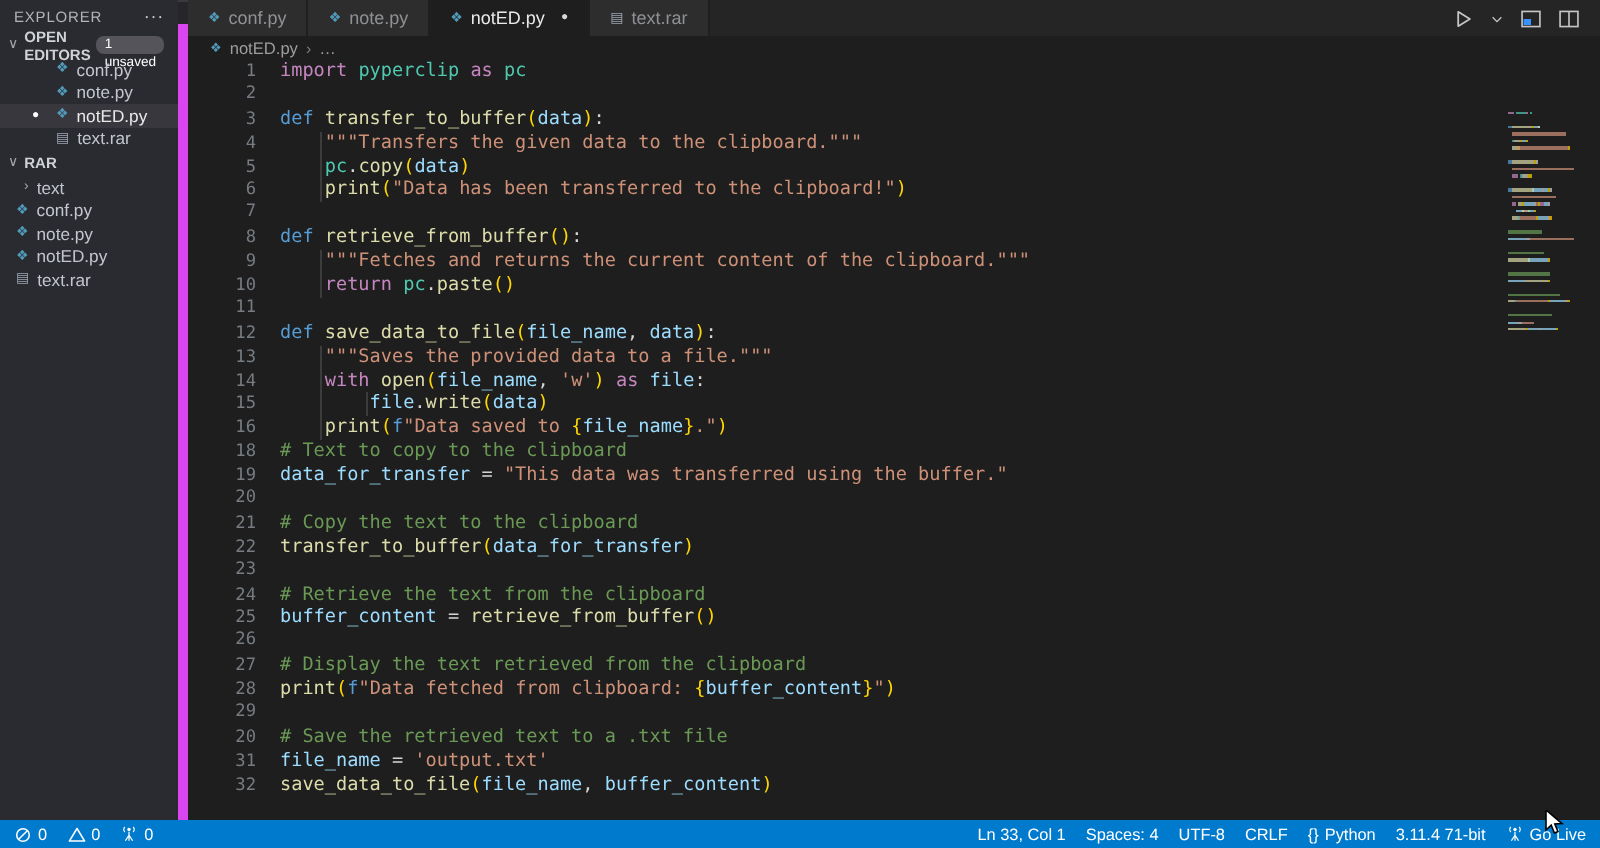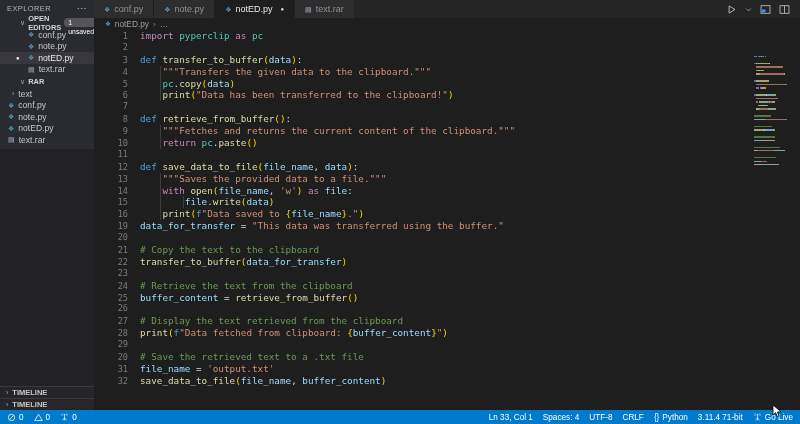--- a/index.html
+++ b/index.html
@@ -2,25 +2,25 @@
 <html><head>
 <meta charset="utf-8">
 <style>
   *{box-sizing:border-box;margin:0;padding:0}
   html,body{width:800px;height:424px;overflow:hidden}
   body{background:#1e1e1e;font-family:"Liberation Sans",sans-serif;cursor:default}
   .app{display:flex;flex-direction:column;width:800px;height:424px}
   .row{display:flex;flex:1;min-height:0}
 
   
-  .sidebar{width:94px;flex:none;display:flex;flex-direction:column;background:#d946ef;color:#bfc3c9}
+  .sidebar{width:94px;flex:none;display:flex;flex-direction:row;background:#d946ef;color:#bfc3c9}
   .sb-top{background:#2a2b30;padding-bottom:3px}
   .sb-header{height:16px;display:flex;align-items:center;justify-content:space-between;padding:0 7px;color:#b4b4b6;font-size:7.5px;letter-spacing:.4px}
   .sb-more{font-size:9px;color:#d0d0d0;cursor:pointer;line-height:6px}
-  .sec-header{height:13px;display:flex;align-items:center;gap:3px;font-weight:bold;font-size:7.5px;color:#d0d3d6;padding:0 20px;cursor:pointer}
+  .sec-header{height:13px;display:flex;align-items:center;gap:3px;font-weight:bold;font-size:7.5px;color:#d0d3d6;padding:0 4px;cursor:pointer}
   .badge{margin-left:auto;margin-right:3px;background:#54545a;color:#fff;border-radius:4px;padding:0 4px;font-weight:normal;font-size:6.8px;height:9px;line-height:9px}
   .item{height:11.5px;display:flex;align-items:center;gap:4px;padding-left:28px;position:relative;font-size:8.6px;color:#c3c7cd;cursor:pointer;white-space:nowrap}
   .item.selected{background:#37373d;color:#e9e9ea}
   .item .dotmod{position:absolute;left:16px;font-size:6px;color:#fff;line-height:1}
   .fi{font-size:7px;color:#519aba;flex:none;line-height:1}
   .fi.archive{color:#9da5b4}
   #folder-items .item{padding-left:8px}
   #folder-items .item.folder{padding-left:12px}
   .chev{color:#a5a5a8;font-weight:normal;font-size:7px;line-height:1}
   .sb-fill{flex:1;background:#212126}
@@ -245,20 +245,24 @@
             </div>
             <div class="cl">
               <span class="ln">15</span>
               <span class="ct"><span class="guide" style="left: calc(4ch + 10px);"></span><span class="guide" style="left: calc(8ch + 10px);"></span><span class="tk" style="color: rgb(212, 212, 212);">        </span><span class="tk" style="color: rgb(156, 220, 254);">file</span><span class="tk" style="color: rgb(212, 212, 212);">.</span><span class="tk" style="color: rgb(220, 220, 170);">write</span><span class="tk" style="color: rgb(255, 215, 0);">(</span><span class="tk" style="color: rgb(156, 220, 254);">data</span><span class="tk" style="color: rgb(255, 215, 0);">)</span></span>
             </div>
             <div class="cl">
               <span class="ln">16</span>
               <span class="ct"><span class="guide" style="left: calc(4ch + 10px);"></span><span class="tk" style="color: rgb(212, 212, 212);">    </span><span class="tk" style="color: rgb(220, 220, 170);">print</span><span class="tk" style="color: rgb(255, 215, 0);">(</span><span class="tk" style="color: rgb(86, 156, 214);">f</span><span class="tk" style="color: rgb(206, 145, 120);">"Data saved to </span><span class="tk" style="color: rgb(255, 215, 0);">{</span><span class="tk" style="color: rgb(156, 220, 254);">file_name</span><span class="tk" style="color: rgb(255, 215, 0);">}</span><span class="tk" style="color: rgb(206, 145, 120);">."</span><span class="tk" style="color: rgb(255, 215, 0);">)</span></span>
             </div>
             <div class="cl">
+              <span class="ln">18</span>
+              <span class="ct"><span class="tk" style="color: rgb(106, 153, 85);"># Text to copy to the clipboard</span></span>
+            </div>
+            <div class="cl">
               <span class="ln">19</span>
               <span class="ct"><span class="tk" style="color: rgb(156, 220, 254);">data_for_transfer</span><span class="tk" style="color: rgb(212, 212, 212);"> = </span><span class="tk" style="color: rgb(206, 145, 120);">"This data was transferred using the buffer."</span></span>
             </div>
             <div class="cl">
               <span class="ln">20</span>
               <span class="ct"></span>
             </div>
             <div class="cl">
               <span class="ln">21</span>
               <span class="ct"><span class="tk" style="color: rgb(106, 153, 85);"># Copy the text to the clipboard</span></span>

